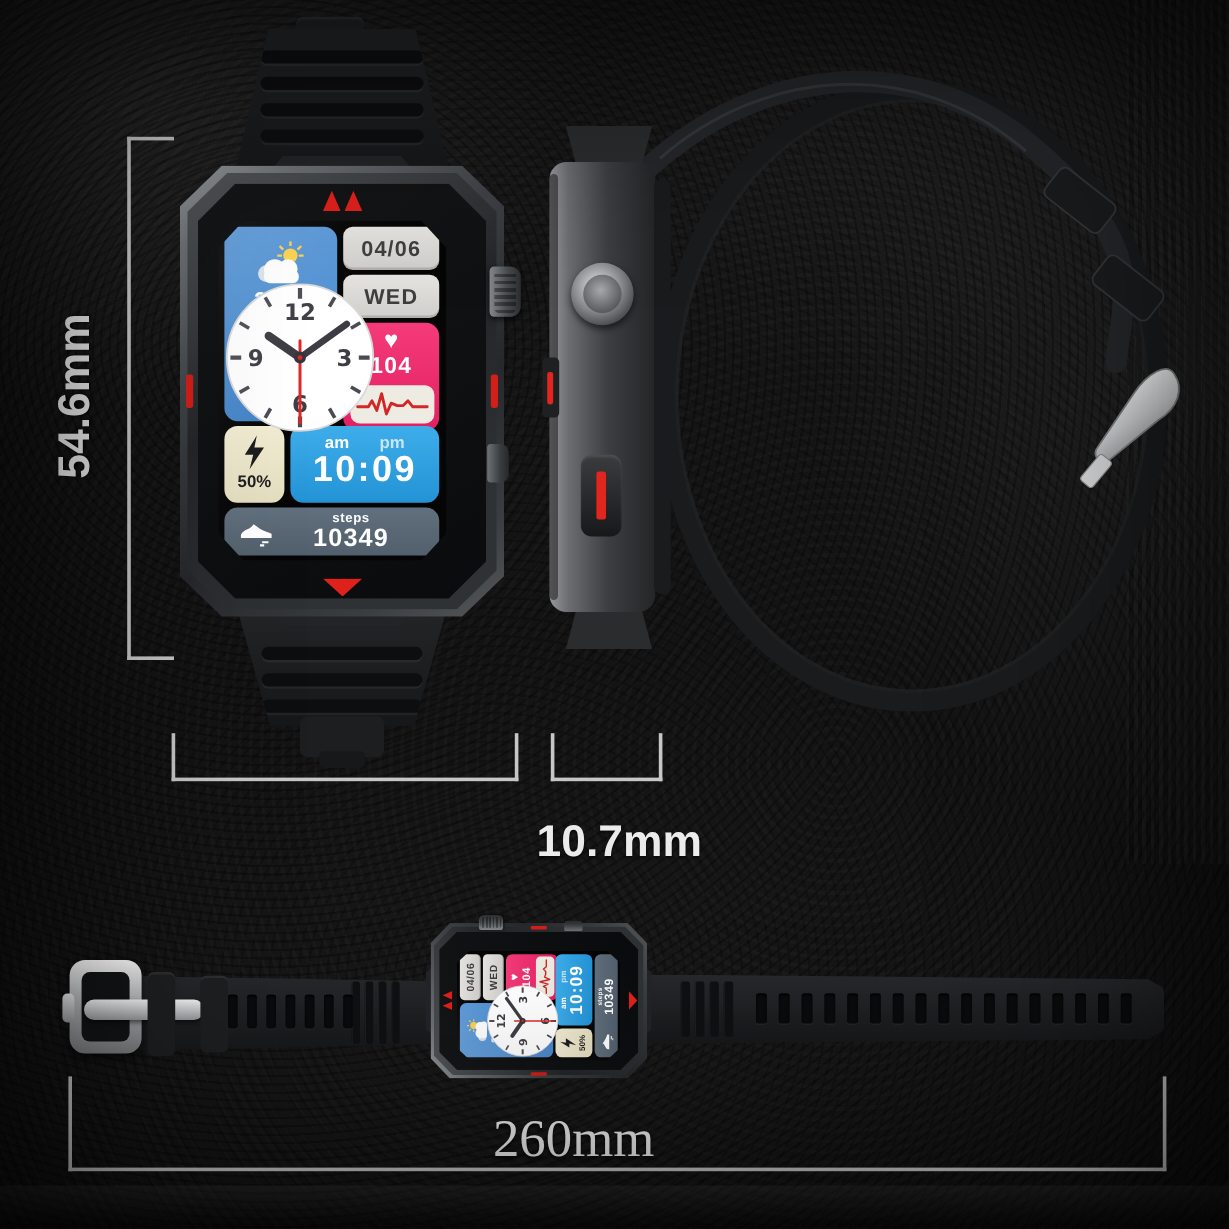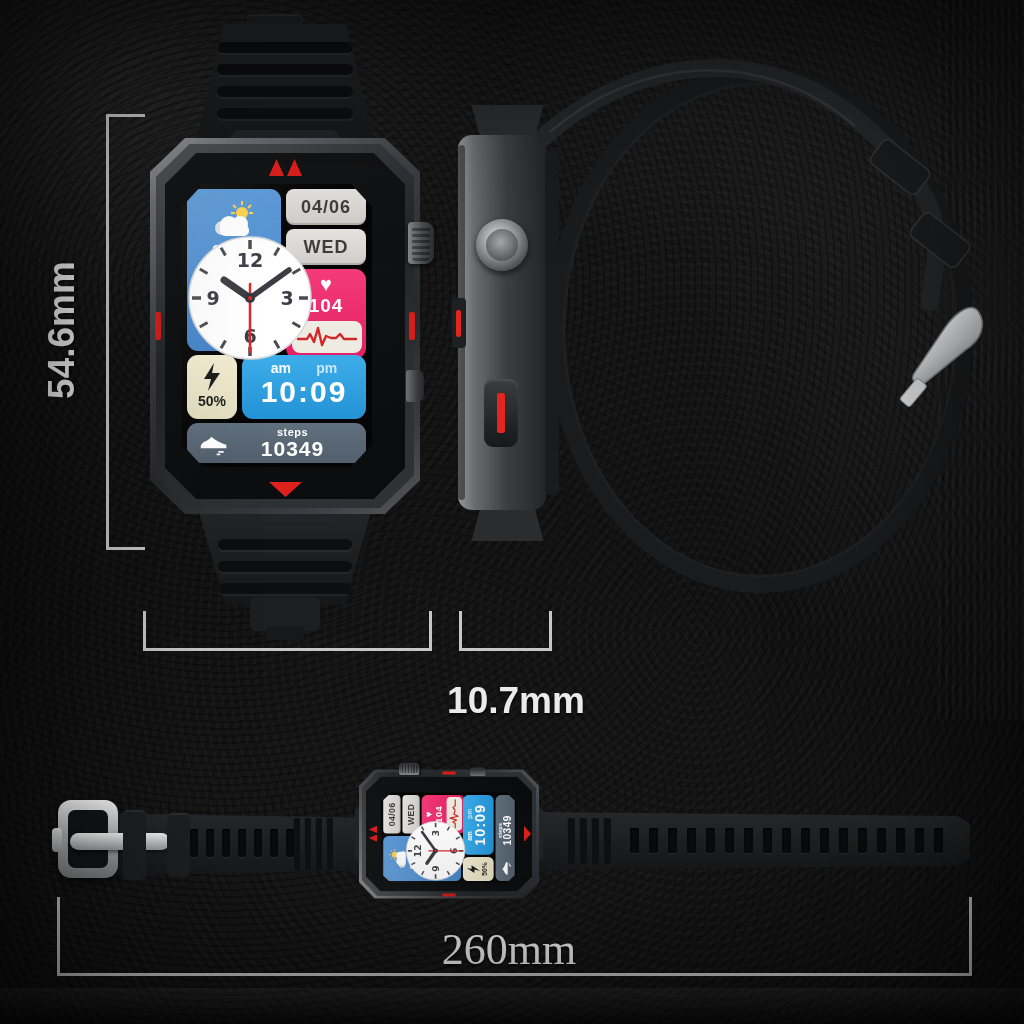--- a/index.html
+++ b/index.html
@@ -26,21 +26,21 @@
   .bracket{position:absolute;border-color:#d6d6d6;opacity:.92;}
   #br-h{left:106px;top:114px;width:36px;height:430px;border-left:3px solid #d6d6d6;border-top:3px solid #d6d6d6;border-bottom:3px solid #d6d6d6;}
   #br-w{left:143px;top:611px;width:283px;height:37px;border-left:3px solid #d6d6d6;border-right:3px solid #d6d6d6;border-bottom:3px solid #d6d6d6;}
   #br-t{left:459px;top:611px;width:87px;height:37px;border-left:3px solid #d6d6d6;border-right:3px solid #d6d6d6;border-bottom:3px solid #d6d6d6;}
   #br-b{left:57px;top:897px;width:909px;height:76px;border-left:3px solid #d6d6d6;border-right:3px solid #d6d6d6;border-bottom:3px solid #d6d6d6;}
   .dim{position:absolute;color:#ebebeb;font:600 37px "Liberation Sans",sans-serif;
       transform:translate(-50%,-50%);text-shadow:0 2px 3px rgba(0,0,0,.7);white-space:nowrap;}
   #dim-h{left:62px;top:330px;transform:translate(-50%,-50%) rotate(-90deg);}
   #dim-w{left:279px;top:701px;}
   #dim-t{left:516px;top:701px;}
-  #dim-b{left:478px;top:949px;font:400 44px "Liberation Serif",serif;margin-left:31px;}
+  #dim-b{left:478px;top:949px;font:400 44px "Liberation Serif",serif;}
 
   
   .watch-head{position:absolute;width:270px;height:376px;}
   #head-front{left:150px;top:138px;}
   .oct{clip-path:polygon(13% 0,87% 0,100% 9%,100% 91%,87% 100%,13% 100%,0 91%,0 9%);}
   .case{position:absolute;inset:0;background:linear-gradient(145deg,#9a9da1,#6e7175 12%,#3f4246 35%,#26282b 62%,#3a3d41 85%,#56585b);}
   .case2{position:absolute;inset:6px;background:linear-gradient(150deg,#54575a,#232528 45%,#2f3235 82%);}
   .case3{position:absolute;inset:15px;background:linear-gradient(150deg,#151617,#0a0b0c);}
   .lug{position:absolute;left:58px;width:154px;height:22px;background:#222427;}
   .lug.t{top:-8px;clip-path:polygon(18% 0,82% 0,94% 100%,6% 100%);}

